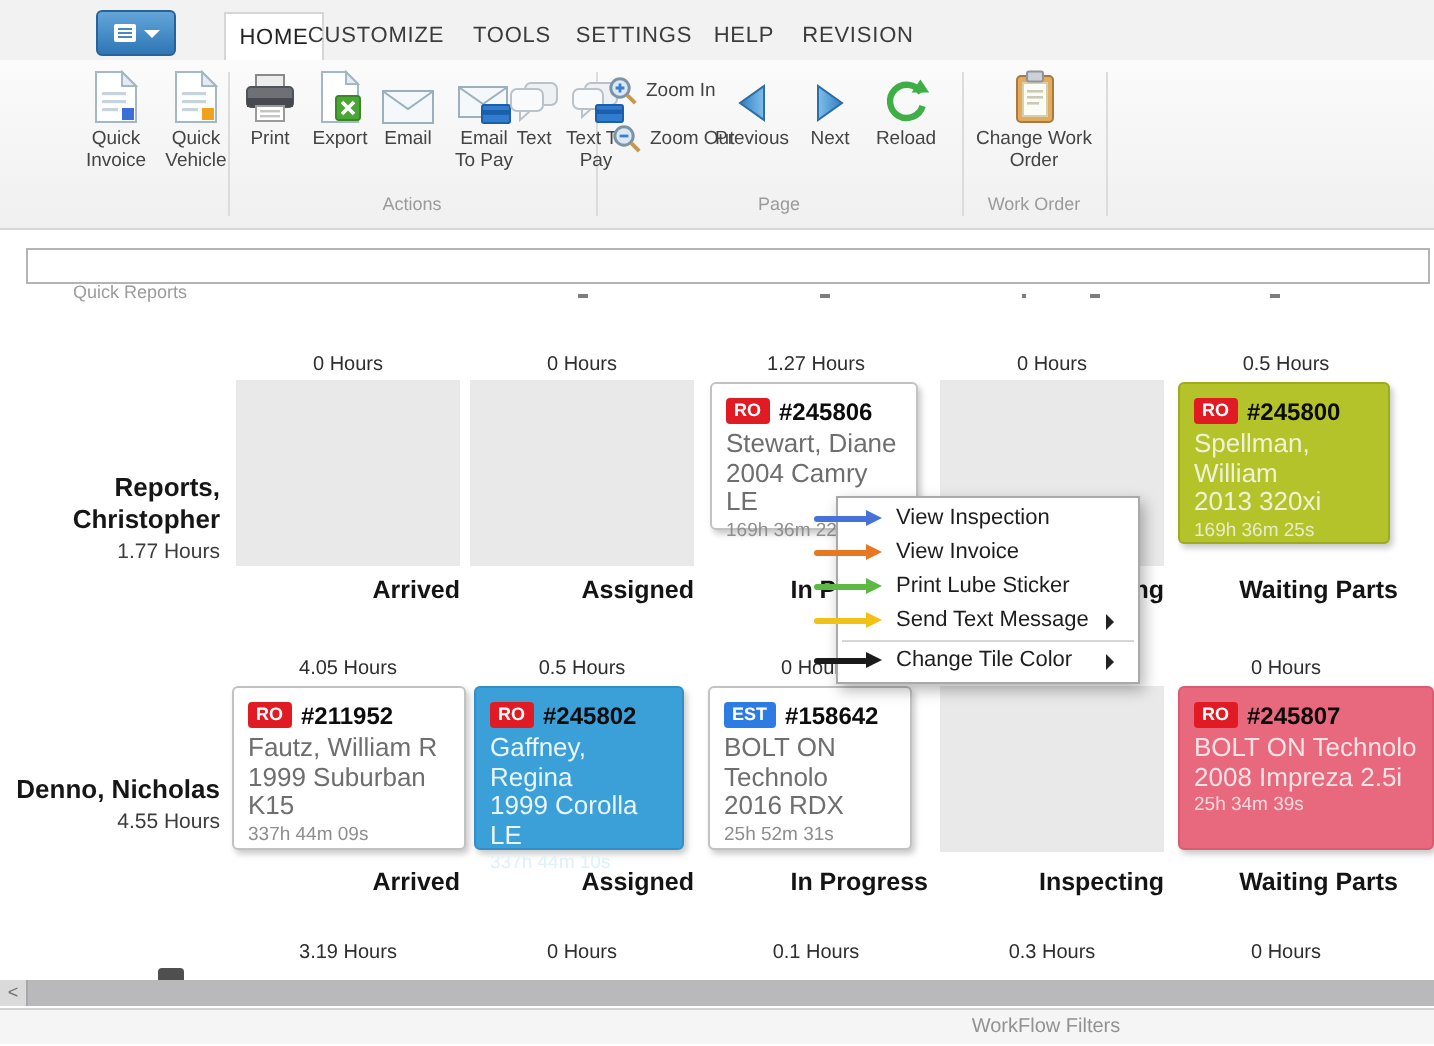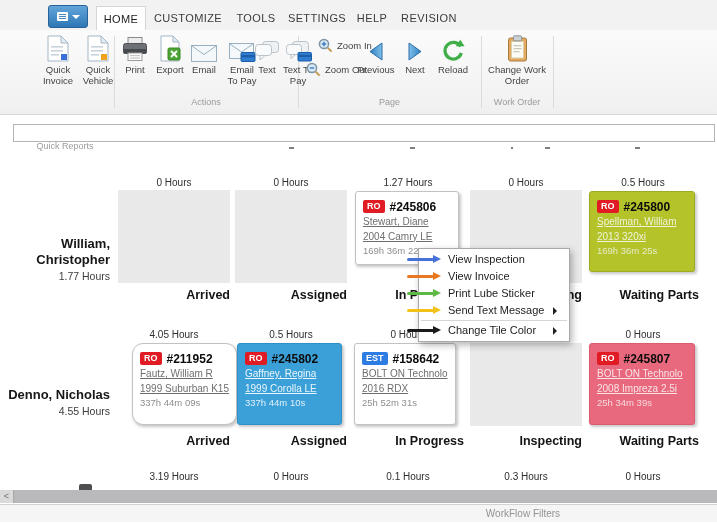--- a/index.html
+++ b/index.html
@@ -37,21 +37,21 @@
   .tech .thours{font-size:10.5px;color:#3c3c3c;margin-top:2px;}
   .tile{position:absolute;border-radius:3px;box-shadow:1.5px 2px 3px rgba(0,0,0,.22);padding:5px 7px;box-sizing:border-box;cursor:pointer;}
   .tile--white{background:#fff;border:1px solid #c2c2c2;}
   .tile--green{background:#b5c32b;border:1px solid #9dab1f;}
   .tile--blue{background:#3ba0d8;border:1px solid #3090c6;}
   .tile--pink{background:#e8697d;border:1px solid #d95c70;}
   .badge{display:inline-block;font-size:9px;font-weight:bold;color:#fff;border-radius:2px;padding:1.5px 4px;vertical-align:2px;}
   .badge--ro{background:#e01b24;}
   .badge--est{background:#2d7ce4;}
   .tnum{font-size:12px;font-weight:bold;color:#0c0c0c;margin-left:5px;}
-  .tline{font-size:10px;line-height:14.5px;text-decoration:underline;}
+  .tline{font-size:13px;line-height:14.5px;}
   .ttimer{font-size:9.5px;line-height:14px;}
   .tile--white .tline{color:#6e6e6e;} .tile--white .ttimer{color:#8e8e8e;}
   .tile--green .tline{color:#eff2d8;} .tile--green .ttimer{color:#e7ecc8;}
   .tile--blue .tline{color:#eaf5fc;} .tile--blue .ttimer{color:#def0fa;}
   .tile--pink .tline{color:#fae3e7;} .tile--pink .ttimer{color:#f6d9de;}
   
   .cmenu{position:absolute;left:418px;top:248px;width:150px;background:#fff;border:1px solid #a9a9ab;
          box-shadow:2px 3px 7px rgba(0,0,0,.3);padding:2px 0;z-index:40;}
   .citem{position:relative;height:17px;line-height:17px;padding-left:29px;font-size:11px;color:#1d1d1d;cursor:pointer;white-space:nowrap;}
   .csep{height:1px;background:#d6d6d6;margin:1px 2px;}
@@ -78,21 +78,21 @@
 </head>
 <body>
 
 <div class="app">
 
   <div class="tabbar">
     <div class="appbtn">
       <span class="doc"></span>
       <span class="caret-down"></span>
     </div>
-    <div class="tab active" style="left:96px;width:48px;">HOME</div>
+    <div class="tab active" style="left:112px;width:48px;">HOME</div>
     <div class="tab" style="left:148px;width:80px;">CUSTOMIZE</div>
     <div class="tab" style="left:231px;width:50px;">TOOLS</div>
     <div class="tab" style="left:285px;width:64px;">SETTINGS</div>
     <div class="tab" style="left:352px;width:40px;">HELP</div>
     <div class="tab" style="left:396px;width:66px;">REVISION</div>
   </div>
 
   <div class="ribbon">
     <div class="rsep" style="left:114px;"></div>
     <div class="rsep" style="left:298px;"></div>
@@ -186,21 +186,21 @@
             <rect x="7.5" y="1.5" width="16" height="11" rx="3" fill="#eef1f3" stroke="#b9c2c9"></rect>
             <rect x="1.5" y="4.5" width="15" height="10" rx="3" fill="#f8fafb" stroke="#b9c2c9"></rect>
             <path d="M6 14.5v4l4.5-4z" fill="#f8fafb" stroke="#b9c2c9"></path>
             <rect x="13" y="12.5" width="13.5" height="8.5" rx="1" fill="#2f7cd0" stroke="#1d5ea8"></rect>
             <rect x="13" y="14.8" width="13.5" height="2.2" fill="#1d5ea8"></rect>
           </svg>
       </div>
       <div class="rlab">Text To Pay</div>
     </div>
 
-    <div class="smallbtn" style="left:318px;top:8px;">
+    <div class="smallbtn" style="left:304px;top:8px;">
       <svg width="15" height="15" viewBox="0 0 15 15">
           <circle cx="6" cy="6" r="4.6" fill="#d8e8f4" stroke="#7d94a5" stroke-width="1.5"></circle>
           <line x1="9.6" y1="9.6" x2="13.6" y2="13.6" stroke="#c49a50" stroke-width="2"></line>
           <path d="M6 3.8v4.4M3.8 6h4.4" stroke="#3a7fc8" stroke-width="1.4"></path>
         </svg>
       <span>Zoom In</span>
     </div>
     <div class="smallbtn" style="left:306px;top:32px;">
       <svg width="15" height="15" viewBox="0 0 15 15">
           <circle cx="6" cy="6" r="4.6" fill="#d8e8f4" stroke="#7d94a5" stroke-width="1.5"></circle>
@@ -291,58 +291,58 @@
     <div class="ttimer">169h 36m 22s</div>
   </div>
   <div class="tile tile--green" style="left:589px;top:191px;width:106px;height:81px;">
     <span class="badge badge--ro">RO</span><span class="tnum">#245800</span>
     <div class="tline">Spellman, William</div>
     <div class="tline">2013 320xi</div>
     <div class="ttimer">169h 36m 25s</div>
   </div>
 
   <div class="tech" style="top:236px;">
-    <div class="tname">William,</div>
+    <div class="tname">Reports,</div>
     <div class="tname">Christopher</div>
     <div class="thours">1.77 Hours</div>
   </div>
 
   <div class="collbl" style="left:118px;top:288px;">Arrived</div>
   <div class="collbl" style="left:235px;top:288px;">Assigned</div>
   <div class="collbl" style="left:352px;top:288px;">In Progress</div>
   <div class="collbl" style="left:470px;top:288px;">Inspecting</div>
   <div class="collbl" style="left:587px;top:288px;">Waiting Parts</div>
 
   <div class="hourlbl" style="left:118px;top:329px;">4.05 Hours</div>
   <div class="hourlbl" style="left:235px;top:329px;">0.5 Hours</div>
   <div class="hourlbl" style="left:352px;top:329px;">0 Hours</div>
   <div class="hourlbl" style="left:470px;top:329px;">0 Hours</div>
   <div class="hourlbl" style="left:587px;top:329px;">0 Hours</div>
 
   <div class="cell" style="left:470px;top:343px;height:83px;"></div>
 
-  <div class="tile tile--white" style="left:132px;top:343px;width:105px;height:82px;border-radius:11px;">
+  <div class="tile tile--white" style="left:116px;top:343px;width:117px;height:82px;">
     <span class="badge badge--ro">RO</span><span class="tnum">#211952</span>
     <div class="tline">Fautz, William R</div>
     <div class="tline">1999 Suburban K15</div>
     <div class="ttimer">337h 44m 09s</div>
   </div>
   <div class="tile tile--blue" style="left:237px;top:343px;width:105px;height:82px;">
     <span class="badge badge--ro">RO</span><span class="tnum">#245802</span>
     <div class="tline">Gaffney, Regina</div>
     <div class="tline">1999 Corolla LE</div>
     <div class="ttimer">337h 44m 10s</div>
   </div>
   <div class="tile tile--white" style="left:354px;top:343px;width:102px;height:82px;">
     <span class="badge badge--est">EST</span><span class="tnum">#158642</span>
     <div class="tline">BOLT ON Technolo</div>
     <div class="tline">2016 RDX</div>
     <div class="ttimer">25h 52m 31s</div>
   </div>
-  <div class="tile tile--pink" style="left:589px;top:343px;width:106px;height:82px;">
+  <div class="tile tile--pink" style="left:589px;top:343px;width:128px;height:82px;">
     <span class="badge badge--ro">RO</span><span class="tnum">#245807</span>
     <div class="tline">BOLT ON Technolo</div>
     <div class="tline">2008 Impreza 2.5i</div>
     <div class="ttimer">25h 34m 39s</div>
   </div>
 
   <div class="tech" style="top:387px;">
     <div class="tname">Denno, Nicholas</div>
     <div class="thours">4.55 Hours</div>
   </div>

